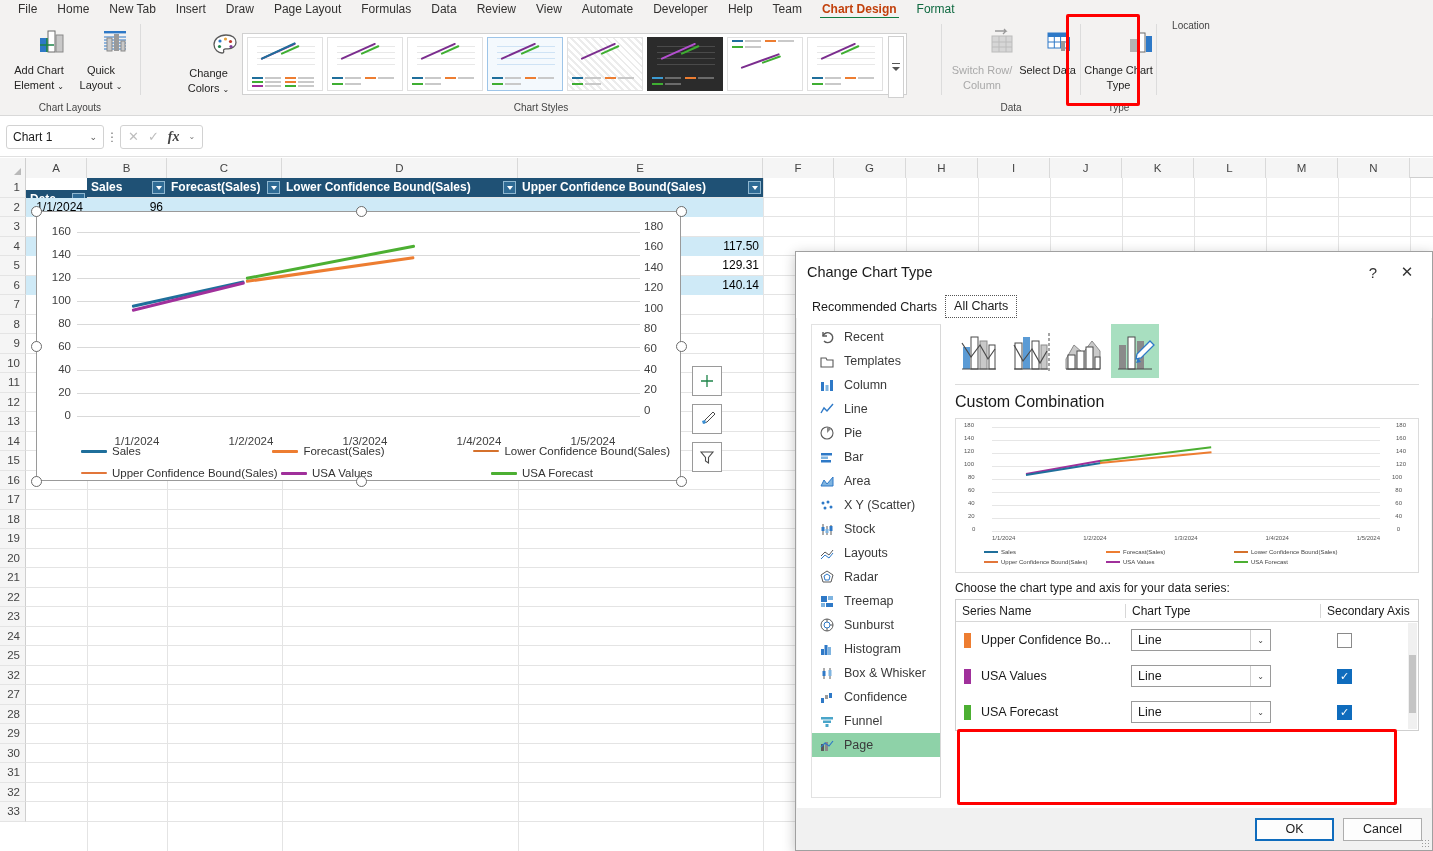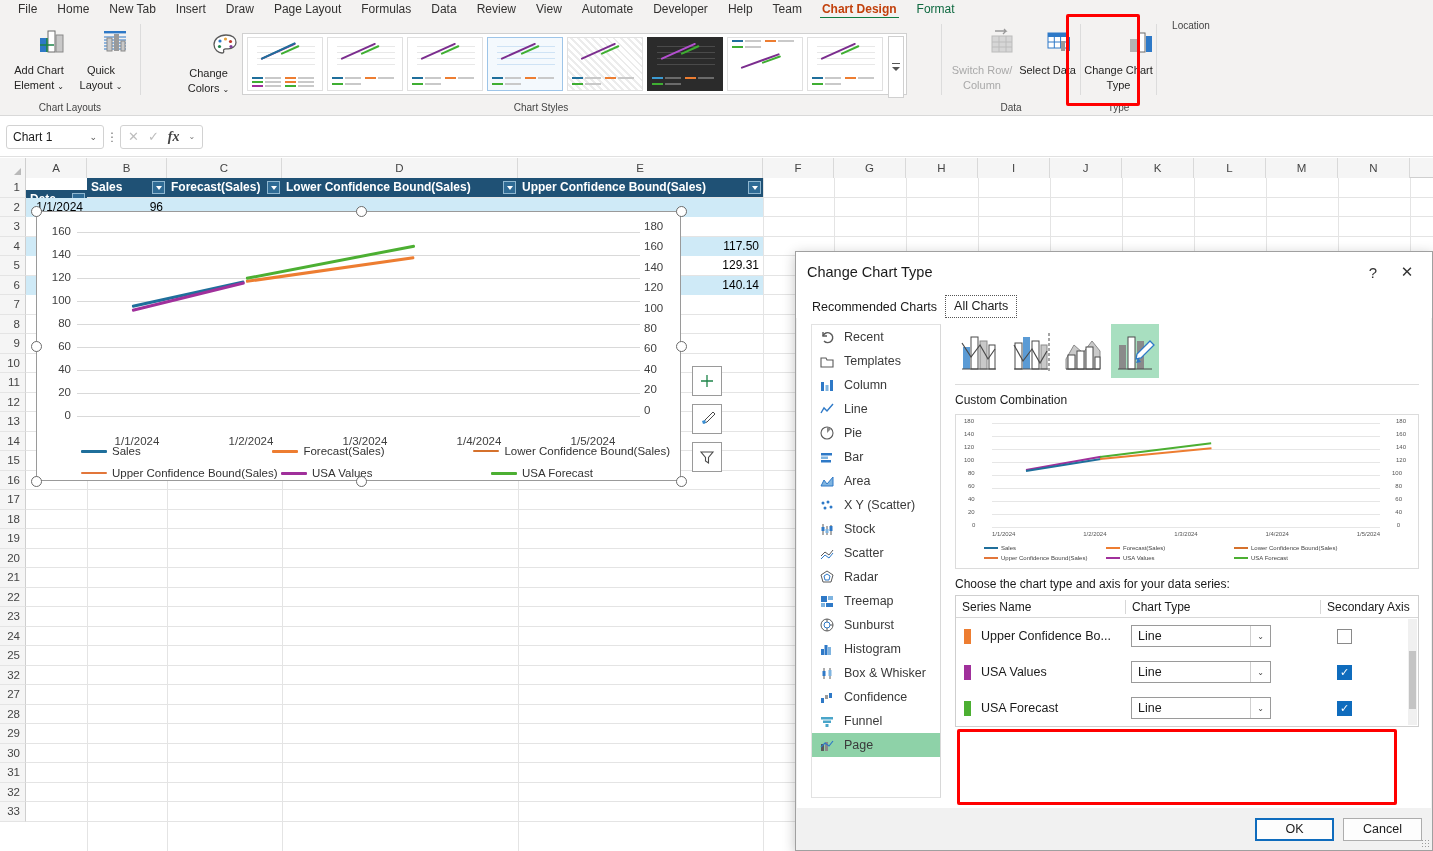--- a/index.html
+++ b/index.html
@@ -176,21 +176,21 @@
   .typelist { width: 130px; margin: 6px 0 10px 14px; border: 1px solid #e2e2e2; border-right: 1px solid #d8d8d8; background:#fff; overflow: hidden; }
   .titem { height: 24px; display: flex; align-items: center; padding-left: 6px; font-size: 12.5px; color: #3a3a3a; }
   .titem.sel { background: #8ed2a8; }
   .ticon { width: 18px; height: 16px; margin-right: 8px; display:flex; align-items:center; justify-content:center; }
 
   .typepanel { flex: 1; padding: 6px 12px 0 14px; position: relative; }
   .combo-thumbs { display: flex; gap: 4px; margin-bottom: 6px; }
   .cthumb { width: 48px; height: 54px; background: #fff; display: flex; align-items: center; justify-content: center; }
   .cthumb.sel { background: #a8dfc0; }
   .divline { height: 1px; background: #dcdcdc; margin: 2px 0 8px 0; }
-  .cc-title { font-size: 12px; color: #1a1a1a; margin-bottom: 7px; }
+  .cc-title { font-size: 16px; color: #1a1a1a; margin-bottom: 7px; }
   .preview { border: 1px solid #dcdcdc; background: #fff; height: 155px; position: relative; }
 
   .series-label { font-size: 12px; color: #1a1a1a; margin: 8px 0 4px 0; }
   .stable { border: 1px solid #cfcfcf; background: #fff; }
   .sthead { display: flex; height: 22px; align-items: center; font-size: 12px; color: #1a1a1a; border-bottom: 1px solid #d7d7d7; }
   .sthead div { padding-left: 6px; }
   .srow { display: flex; align-items: center; height: 36px; font-size: 12.5px; color: #1a1a1a; }
   .swatch { width: 7px; height: 15px; margin: 0 10px 0 8px; }
   .sname { width: 150px; white-space: nowrap; overflow: hidden; }
   .sel-ct {
@@ -885,21 +885,21 @@
             </span>
           <span>Stock</span>
         </div>
         <div class="titem">
           <span class="ticon">
               <svg width="14" height="13" viewBox="0 0 14 13">
                 <path d="M1 9l4-4 4 3 4-5" stroke="#5a5a5a" fill="none"></path>
                 <path d="M1 12l4-4 4 3 4-5" stroke="#2e79c7" fill="none"></path>
               </svg>
             </span>
-          <span>Scatter</span>
+          <span>Layouts</span>
         </div>
         <div class="titem">
           <span class="ticon">
               <svg width="14" height="14" viewBox="0 0 14 14">
                 <polygon points="7,1 13,5 11,12 3,12 1,5" fill="none" stroke="#5a5a5a"></polygon>
                 <polygon points="7,4 10,6 9,10 5,10 4,6" fill="none" stroke="#2e79c7"></polygon>
               </svg>
             </span>
           <span>Radar</span>
         </div>

